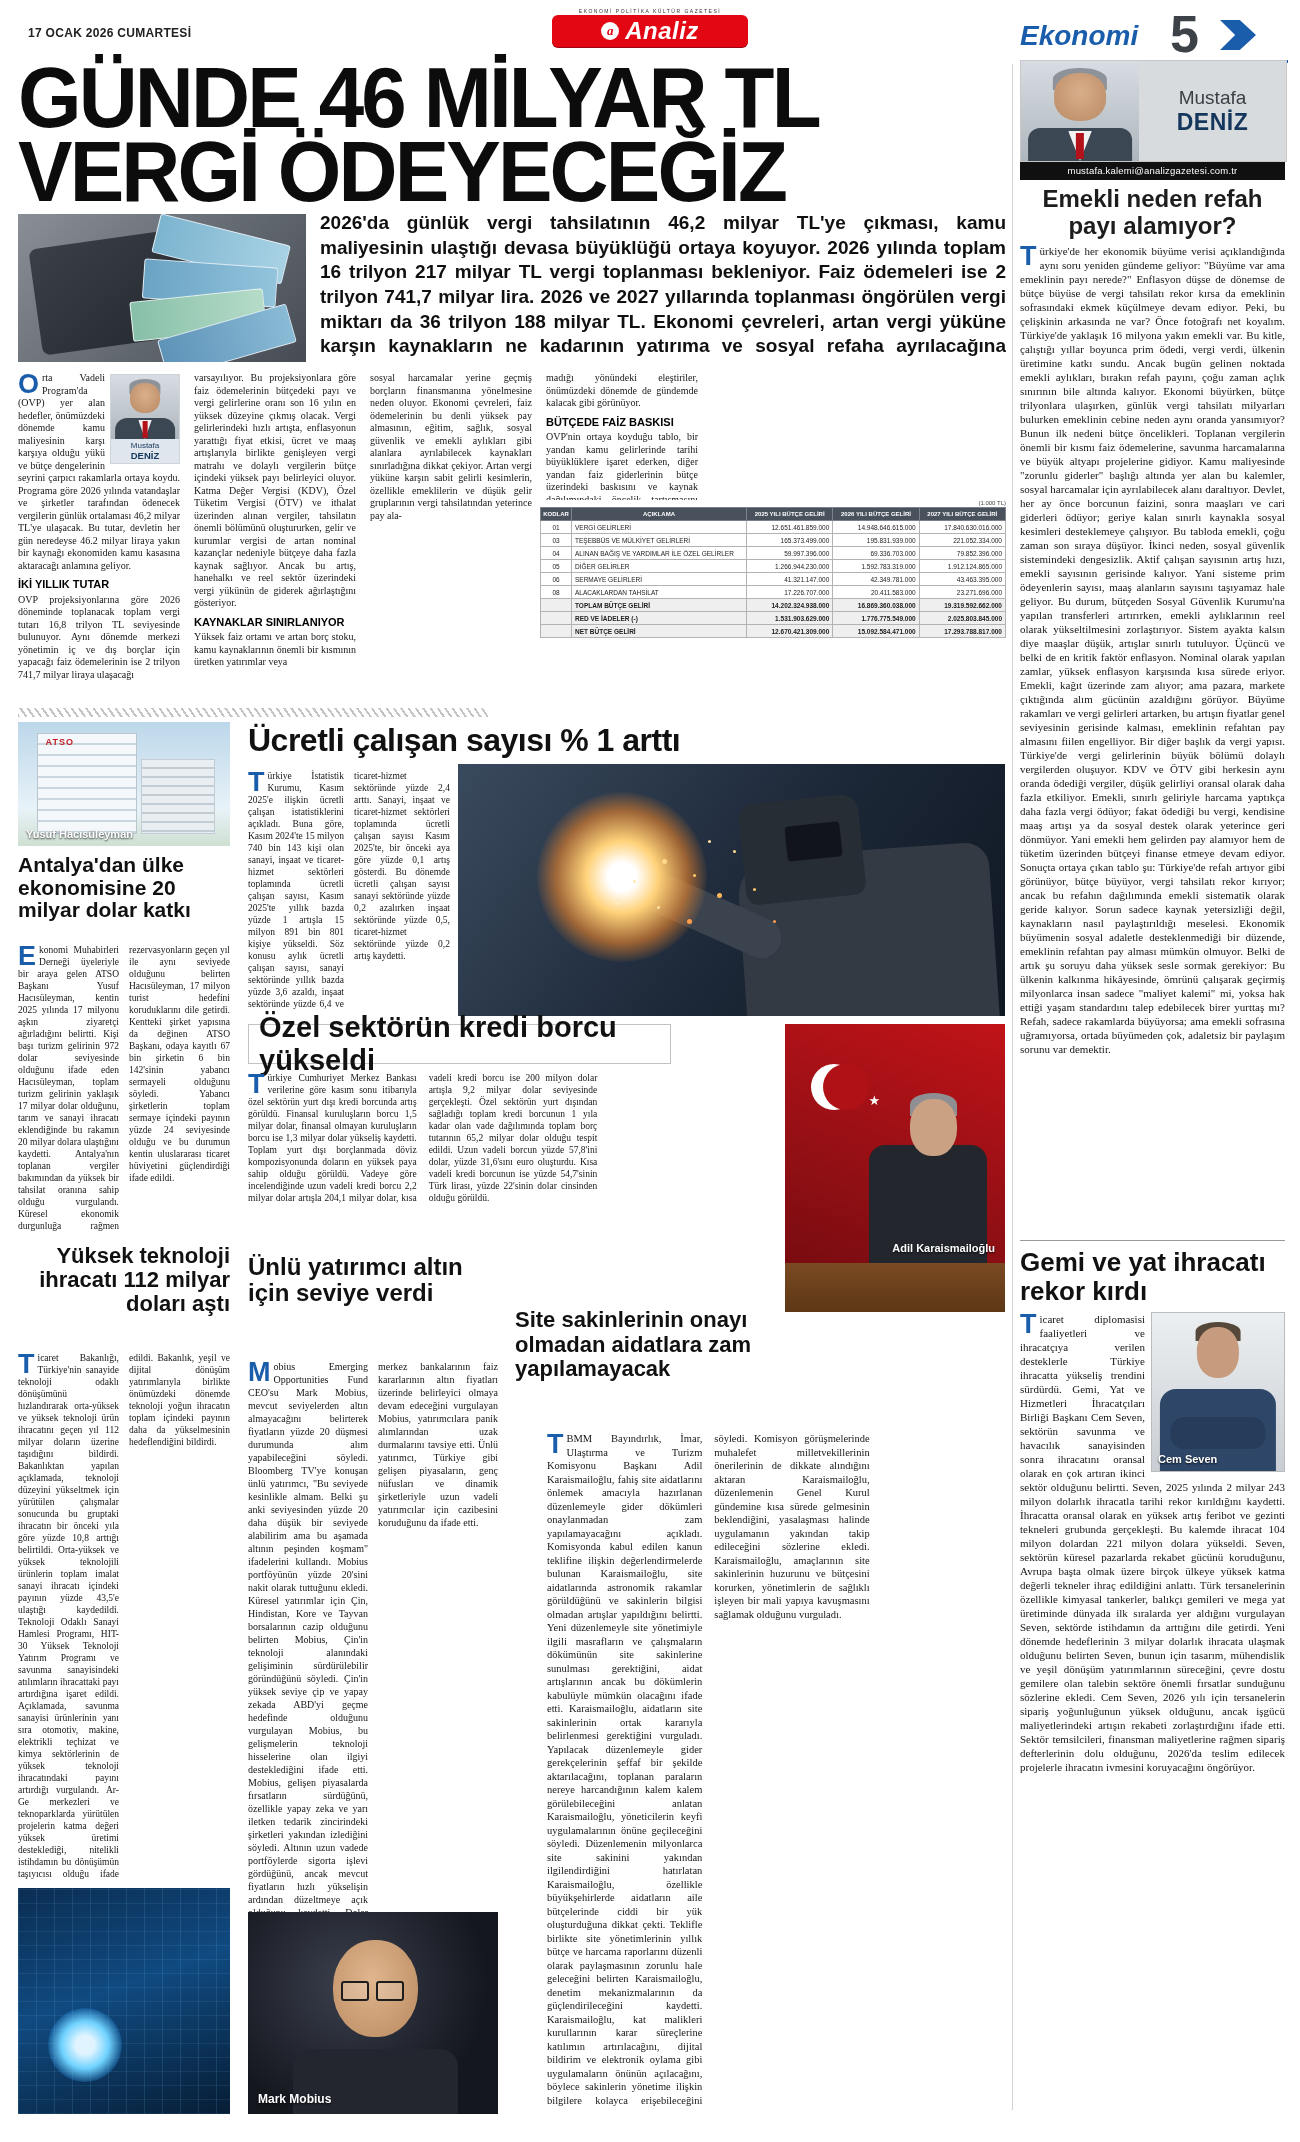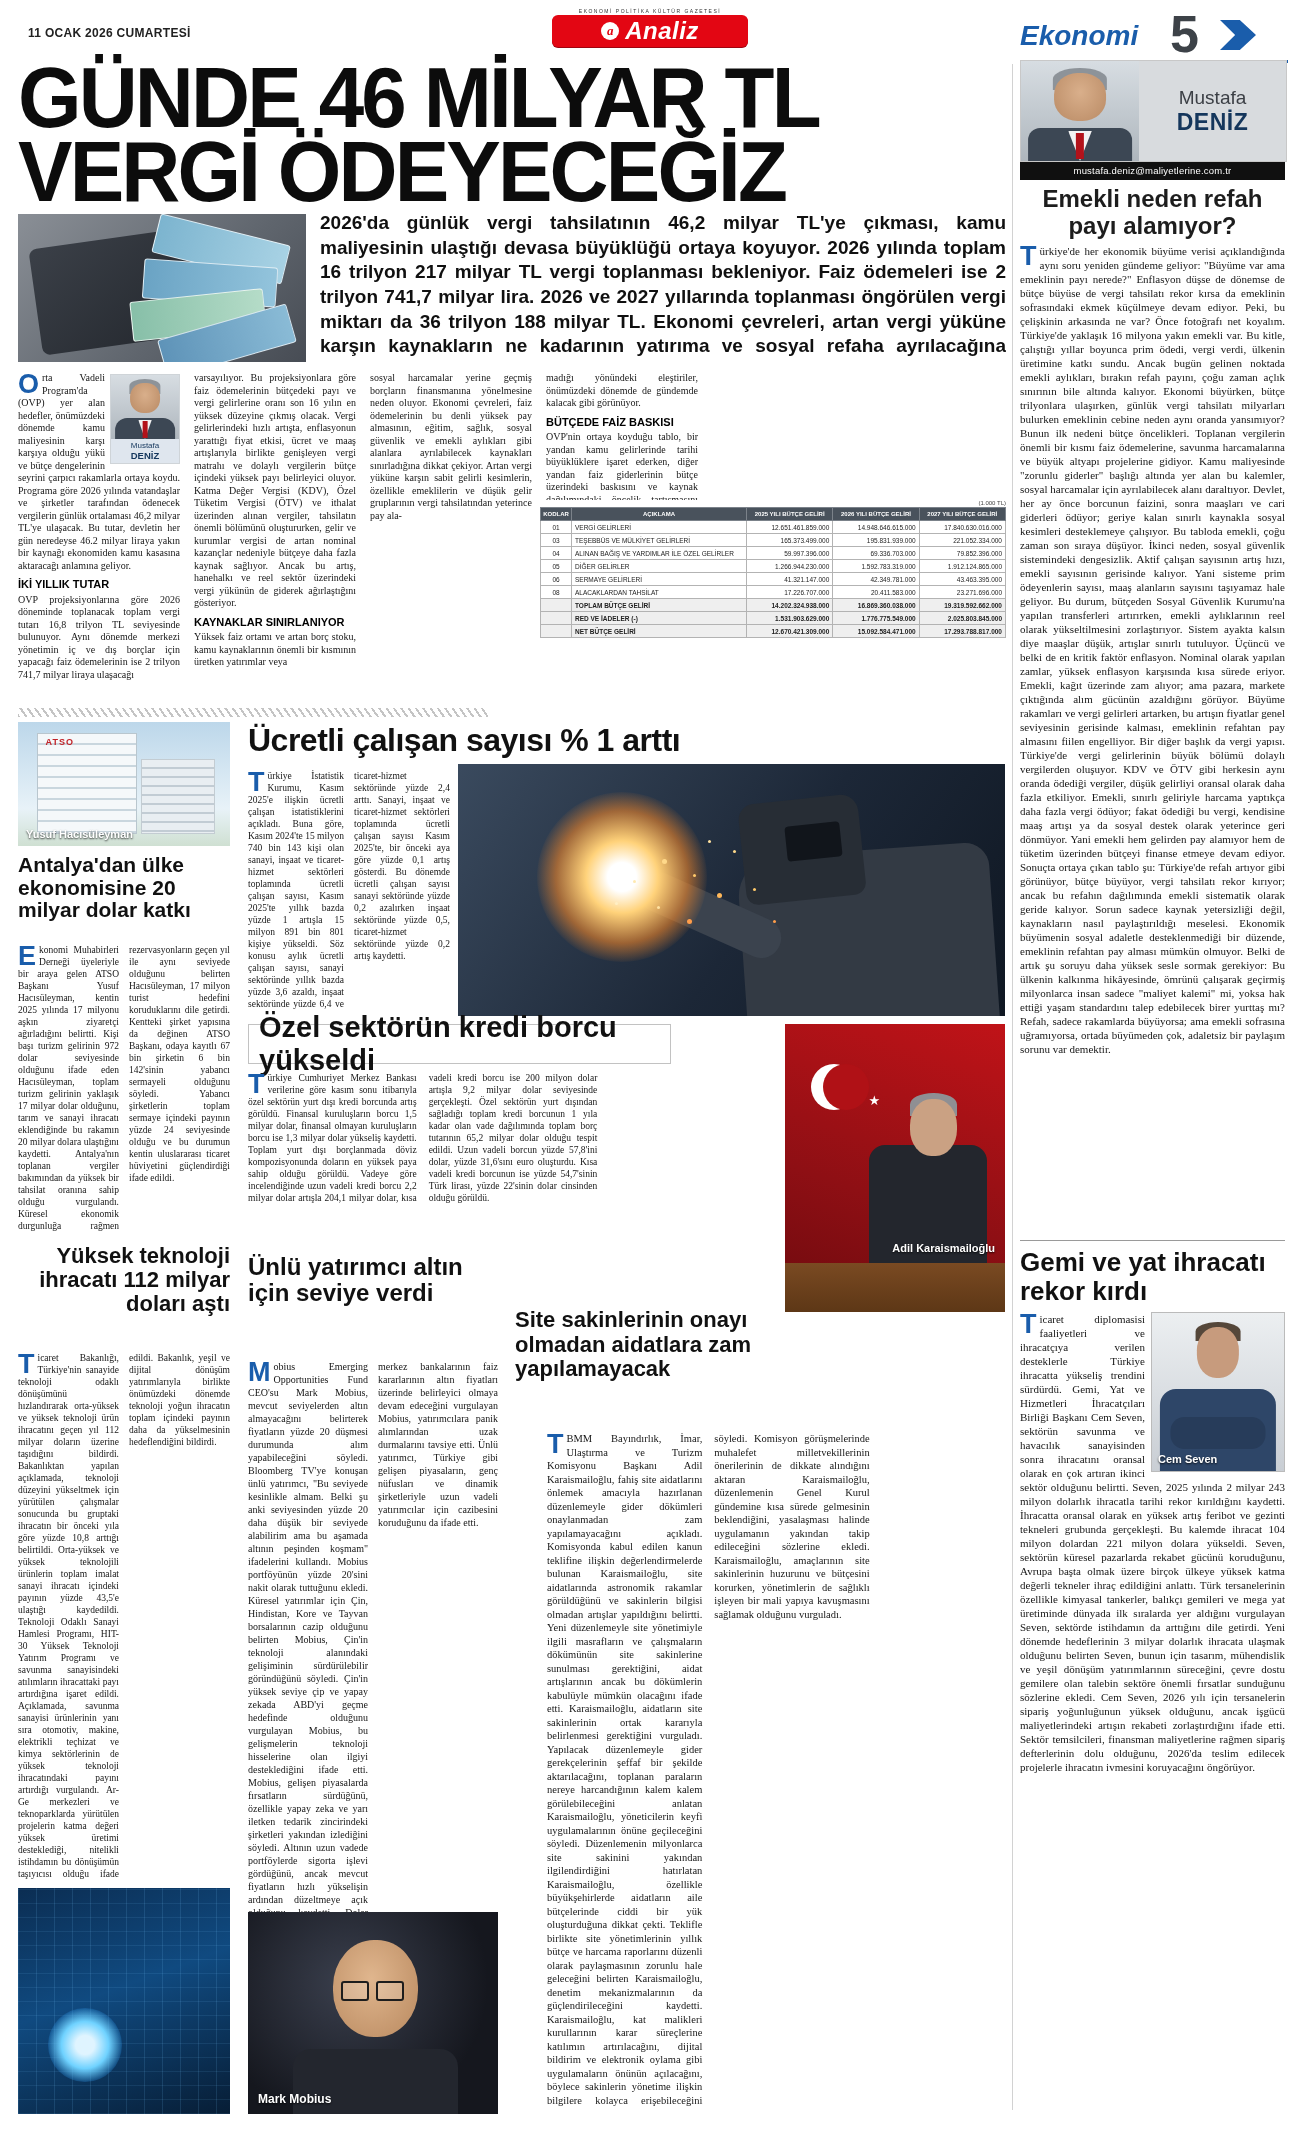--- a/index.html
+++ b/index.html
@@ -166,21 +166,21 @@
   .c-hair{position:absolute;left:50%;top:6%;width:34%;height:12%;transform:translateX(-50%);background:#55473a;border-radius:50% 50% 0 0;}
   .c-head{position:absolute;left:50%;top:9%;width:32%;height:32%;transform:translateX(-50%);background:#c79b7d;border-radius:46%;}
   .c-body{position:absolute;left:50%;bottom:0;width:88%;height:52%;transform:translateX(-50%);background:#2e4668;border-radius:16px 16px 0 0;}
   .c-arms{position:absolute;left:50%;bottom:14%;width:72%;height:20%;transform:translateX(-50%);background:#273c5a;border-radius:14px;}
 </style>
 </head>
 <body>
 
 <div class="page">
 
-  <div class="abs date">11 OCAK 2026 CUMARTESİ</div>
+  <div class="abs date">17 OCAK 2026 CUMARTESİ</div>
   <div class="abs masthead">
     <div class="mh-tag">EKONOMİ POLİTİKA KÜLTÜR GAZETESİ</div>
     <div class="mh-box">
       <span class="mh-icon">a</span>
       <span class="mh-name">Analiz</span>
     </div>
   </div>
   <div class="abs section-wrap">
     <span class="section-name">Ekonomi</span>
     <span class="page-num">5</span>
@@ -324,21 +324,21 @@
         <div class="p-head"></div>
       <div class="p-body"></div>
         <div class="p-shirt"></div>
         <div class="p-tie"></div>
     </div>
     <div class="namepanel">
       <span class="f">Mustafa</span>
       <span class="l">DENİZ</span>
     </div>
   </div>
-  <div class="abs emailbar">mustafa.deniz@maliyetlerine.com.tr</div>
+  <div class="abs emailbar">mustafa.kalemi@analizgazetesi.com.tr</div>
   <div class="abs h-oped">Emekli neden refah payı alamıyor?</div>
   <div class="abs bt s11 opedbody">
     <p class="dc">Türkiye'de her ekonomik büyüme verisi açıklandığında aynı soru yeniden gündeme geliyor: "Büyüme var ama emeklinin payı nerede?" Enflasyon düşse de dönemse de bütçe büyüse de vergi tahsilatı rekor kırsa da emeklinin sofrasındaki ekmek küçülmeye devam ediyor. Peki, bu çelişkinin arkasında ne var? Önce fotoğrafı net koyalım. Türkiye'de yaklaşık 16 milyona yakın emekli var. Bu kitle, çalıştığı yıllar boyunca prim ödedi, vergi verdi, ülkenin üretimine katkı sundu. Ancak bugün gelinen noktada emekli aylıkları, bırakın refah payını, çoğu zaman açlık sınırının bile altında kalıyor. Ekonomi büyürken, bütçe trilyonlara ulaşırken, günlük vergi tahsilatı milyarları bulurken emeklinin cebine neden aynı oranda yansımıyor? Bunun ilk nedeni bütçe öncelikleri. Toplanan vergilerin önemli bir kısmı faiz ödemelerine, savunma harcamalarına ve büyük altyapı projelerine gidiyor. Kamu maliyesinde "zorunlu giderler" başlığı altında yer alan bu kalemler, sosyal harcamalar için ayrılabilecek alanı daraltıyor. Devlet, her ay önce borcunun faizini, sonra maaşları ve cari giderleri ödüyor; geriye kalan sınırlı kaynakla sosyal kesimleri desteklemeye çalışıyor. Bu tabloda emekli, çoğu zaman son sıraya düşüyor. İkinci neden, sosyal güvenlik sistemindeki dengesizlik. Aktif çalışan sayısının artış hızı, emekli sayısının gerisinde kalıyor. Yani sisteme prim ödeyenlerin sayısı, maaş alanların sayısını taşıyamaz hale geliyor. Bu durum, bütçeden Sosyal Güvenlik Kurumu'na yapılan transferleri artırırken, emekli aylıklarının reel olarak yükseltilmesini zorlaştırıyor. Sistem ayakta kalsın diye maaşlar düşük, artışlar sınırlı tutuluyor. Üçüncü ve belki de en kritik faktör enflasyon. Nominal olarak yapılan zamlar, yüksek enflasyon karşısında kısa sürede eriyor. Emekli, kağıt üzerinde zam alıyor; ama pazara, markete çıktığında alım gücünün azaldığını görüyor. Büyüme rakamları ve vergi gelirleri artarken, bu artışın fiyatlar genel seviyesinin gerisinde kalması, emeklinin refahtan pay almasını fiilen engelliyor. Bir diğer başlık da vergi yapısı. Türkiye'de vergi gelirlerinin büyük bölümü dolaylı vergilerden oluşuyor. KDV ve ÖTV gibi herkesin aynı oranda ödediği vergiler, düşük gelirliyi oransal olarak daha fazla etkiliyor. Emekli, sınırlı geliriyle harcama yaptıkça daha fazla vergi ödüyor; fakat ödediği bu vergi, kendisine maaş artışı ya da sosyal destek olarak yeterince geri dönmüyor. Yani emekli hem gelirden pay alamıyor hem de tüketim üzerinden bütçeyi finanse etmeye devam ediyor. Sonuçta ortaya çıkan tablo şu: Türkiye'de refah artıyor gibi görünüyor, bütçe büyüyor, vergi tahsilatı rekor kırıyor; ancak bu refahın dağılımında emekli sistematik olarak geride kalıyor. Sorun sadece kaynak yetersizliği değil, kaynakların nasıl paylaştırıldığı meselesi. Ekonomik büyümenin sosyal adaletle desteklenmediği bir düzende, emeklinin refahtan pay alması mümkün olmuyor. Belki de artık şu soruyu daha yüksek sesle sormak gerekiyor: Bu ülkenin kalkınma hikâyesinde, ömrünü çalışarak geçirmiş milyonlarca insan sadece "maliyet kalemi" mi, yoksa hak ettiği yaşam standardını talep edebilecek birer yurttaş mı? Refah, sadece rakamlarda büyüyorsa; ama emekli sofrasına uğramıyorsa, ortada büyümeden çok, adaletsiz bir paylaşım sorunu var demektir.</p>
   </div>
 
   <div class="abs h-gemi">Gemi ve yat ihracatı rekor kırdı</div>
   <div class="abs bt s11 gemibody">
     <div class="gemi-ph">
       <div class="ph cem" style="position:absolute;inset:0;">
         <div class="c-hair"></div>

